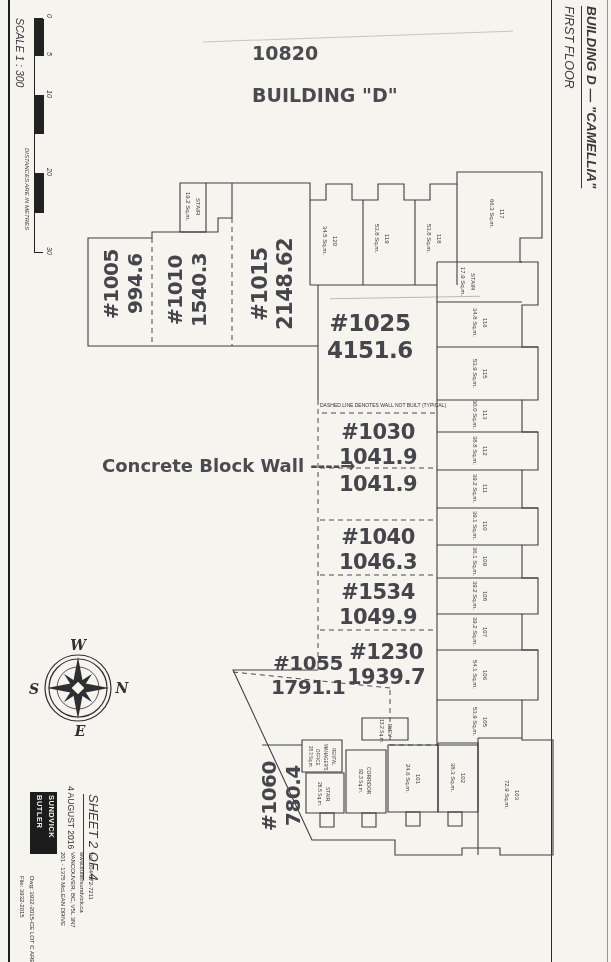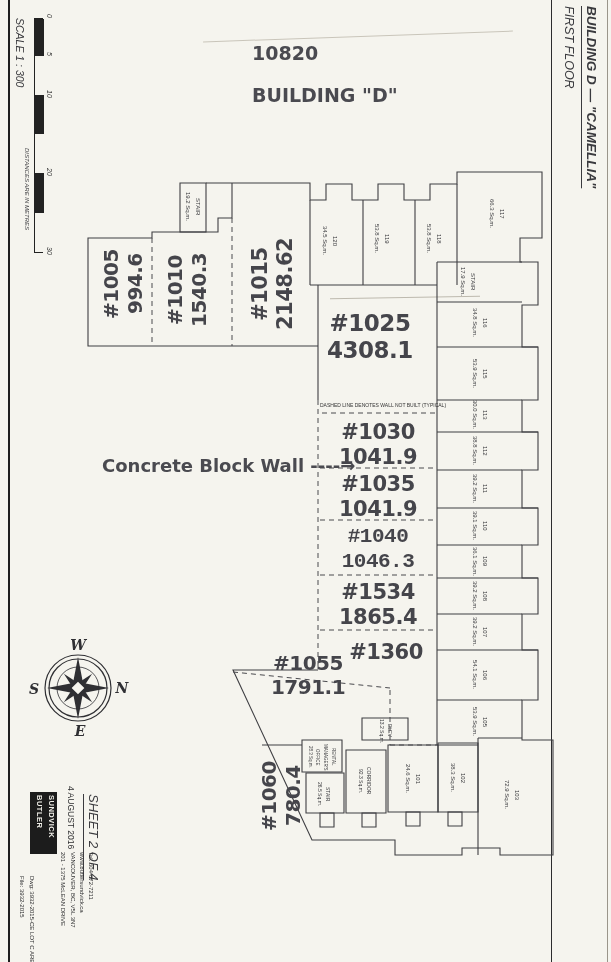--- a/index.html
+++ b/index.html
@@ -95,40 +95,40 @@
     <span>#1015</span>
       <span>2148.62</span>
   </div>
   <div class="abs vup unit" style="left:258px;top:752px;height:88px;font-size:20px;">
     <span>#1060</span>
       <span>780.4</span>
   </div>
 
   <div class="abs unit" style="left:318px;top:310px;width:104px;font-size:23px;">
     <span>#1025</span>
-      <span>4308.1</span>
+      <span>4151.6</span>
   </div>
   <div class="abs unit" style="left:318px;top:420px;width:120px;font-size:21px;">
     <span>#1030</span>
       <span>1041.9</span>
   </div>
   <div class="abs unit" style="left:318px;top:472px;width:120px;font-size:21px;">
-    <span>#1035</span>
       <span>1041.9</span>
   </div>
-  <div class="abs unit" style="left:318px;top:525px;width:120px;font-size:21px;font-family:Liberation Mono, monospace;">
+  <div class="abs unit" style="left:318px;top:525px;width:120px;font-size:21px;">
     <span>#1040</span>
       <span>1046.3</span>
   </div>
   <div class="abs unit" style="left:318px;top:580px;width:120px;font-size:21px;">
     <span>#1534</span>
-      <span>1865.4</span>
+      <span>1049.9</span>
   </div>
   <div class="abs unit" style="left:330px;top:640px;width:112px;font-size:21px;">
-    <span>#1360</span>
+    <span>#1230</span>
+      <span>1939.7</span>
   </div>
   <div class="abs unit" style="left:238px;top:652px;width:140px;font-size:20px;">
     <span>#1055</span>
       <span>1791.1</span>
   </div>
 
   <div class="abs v room" style="left:183px;top:182px;height:50px;">
     <span>STAIR</span>
       <span>19.2 Sq.m.</span>
     </div>

